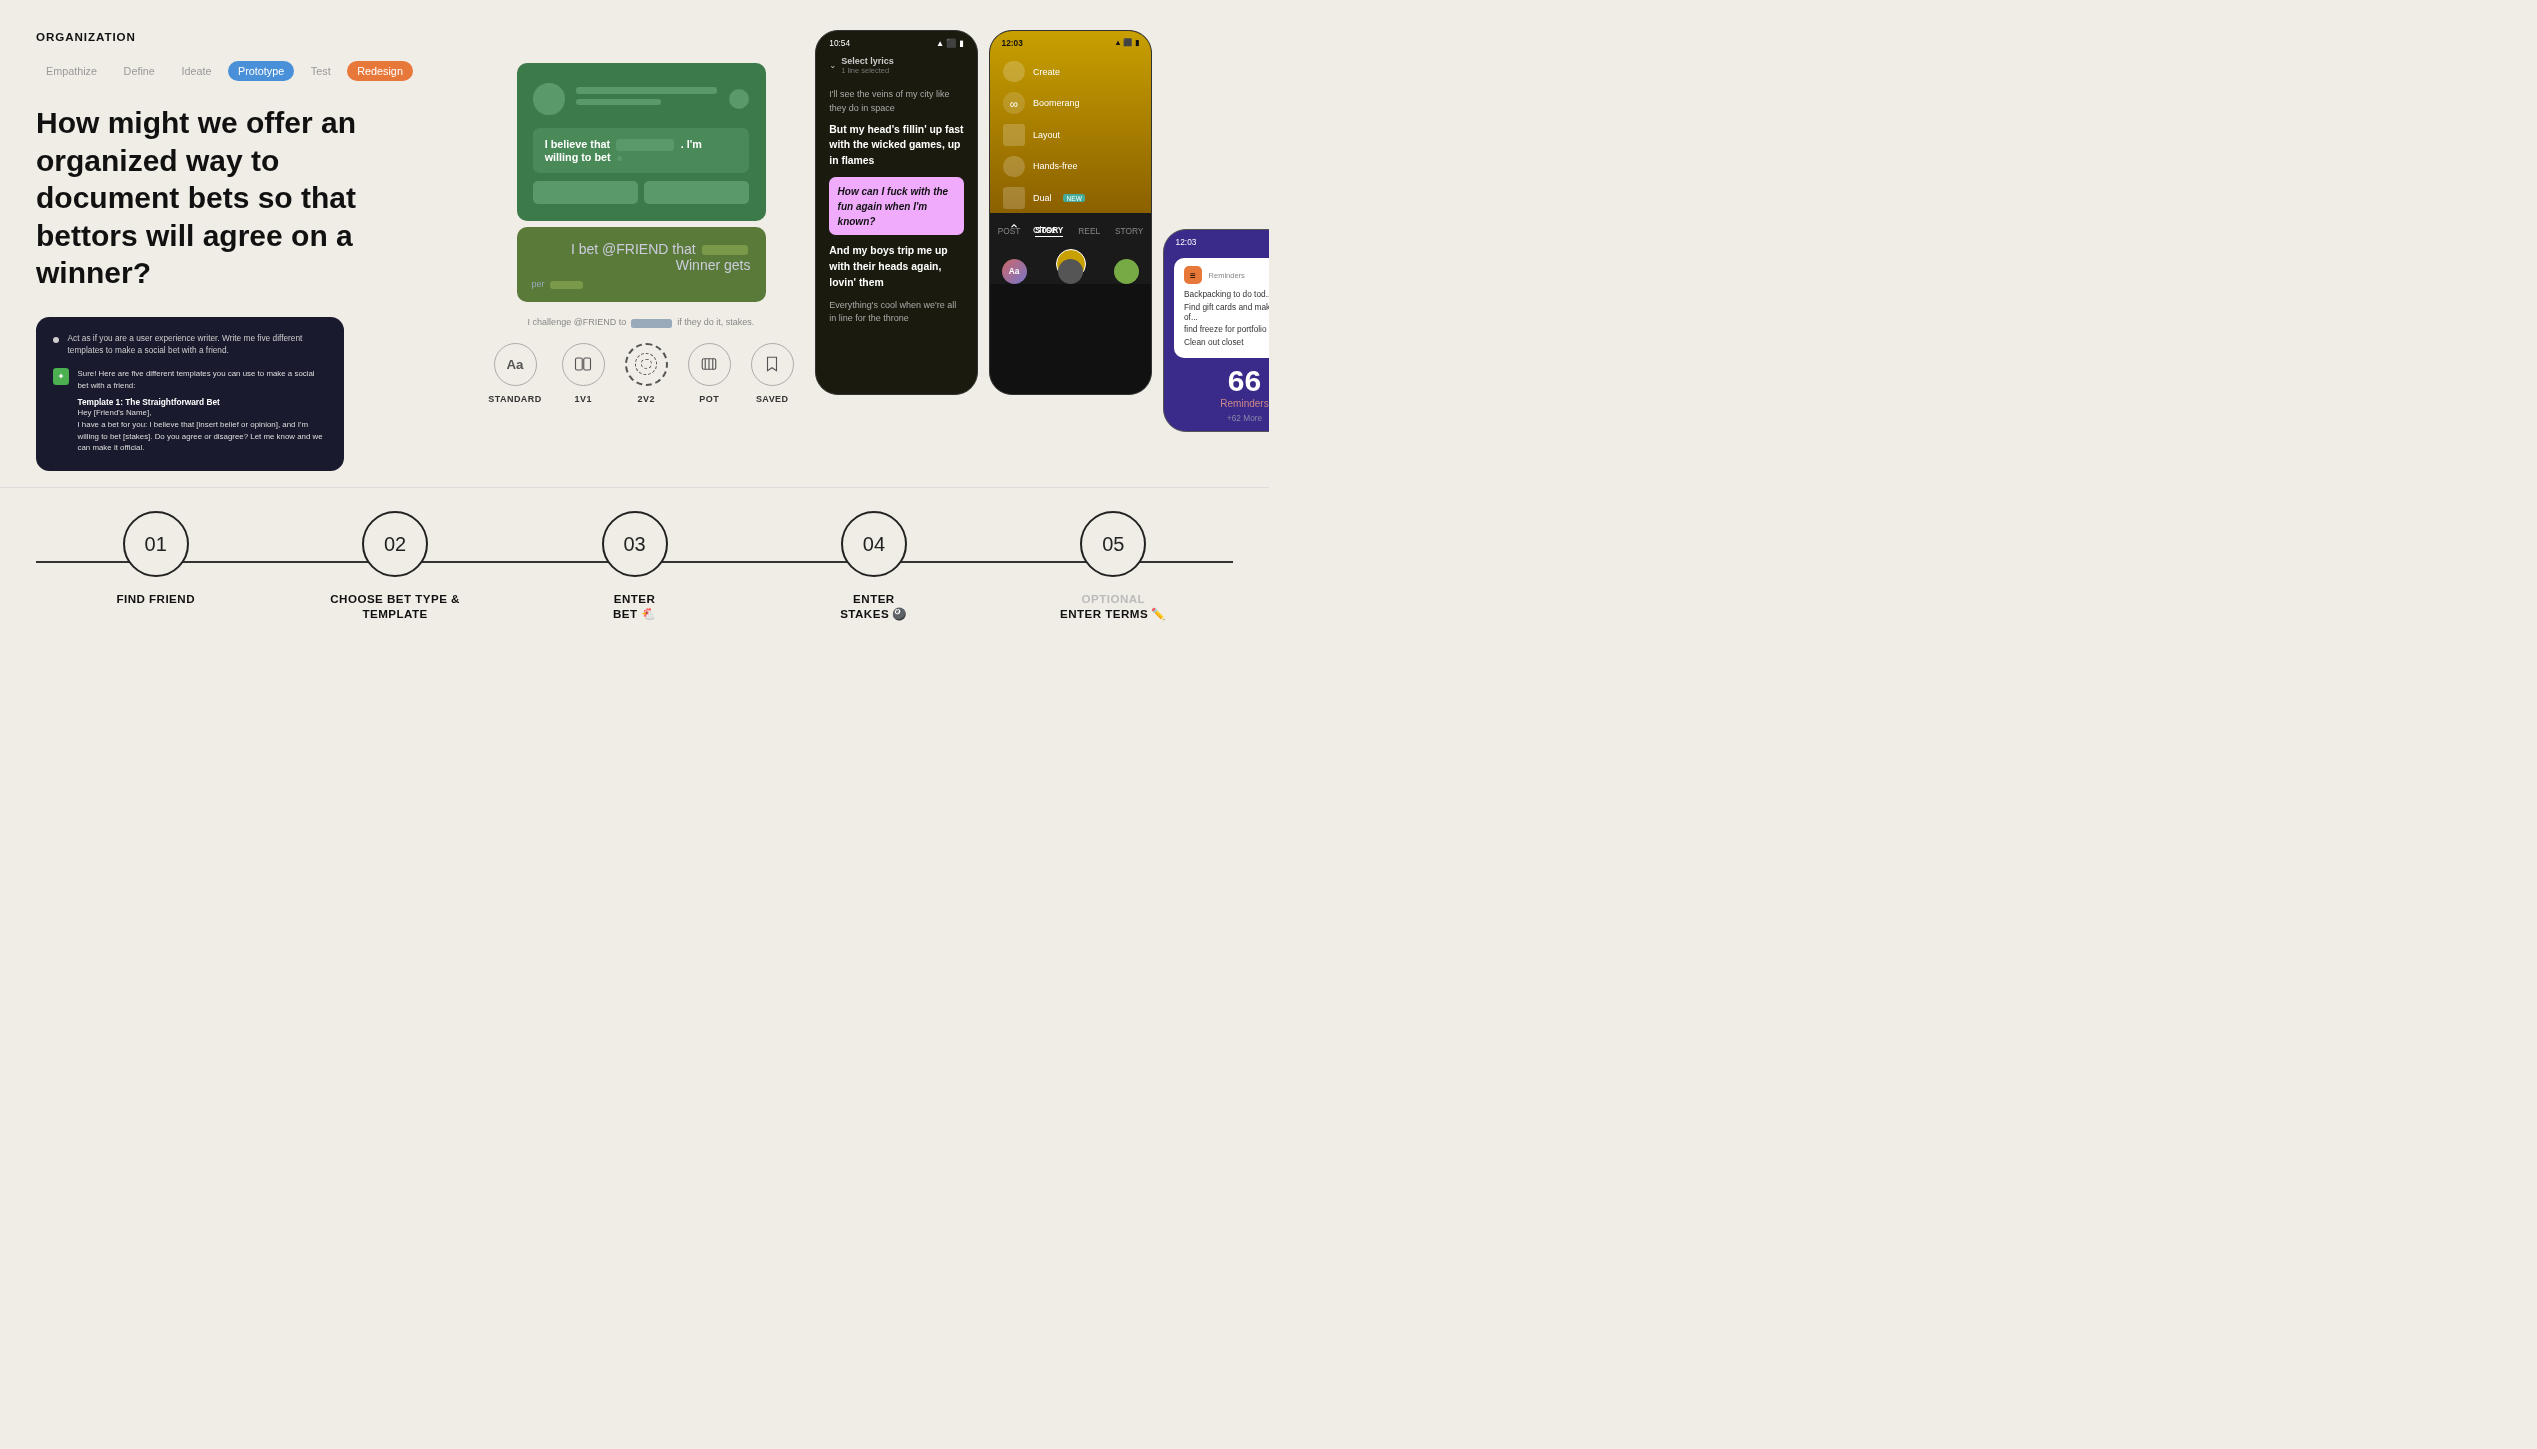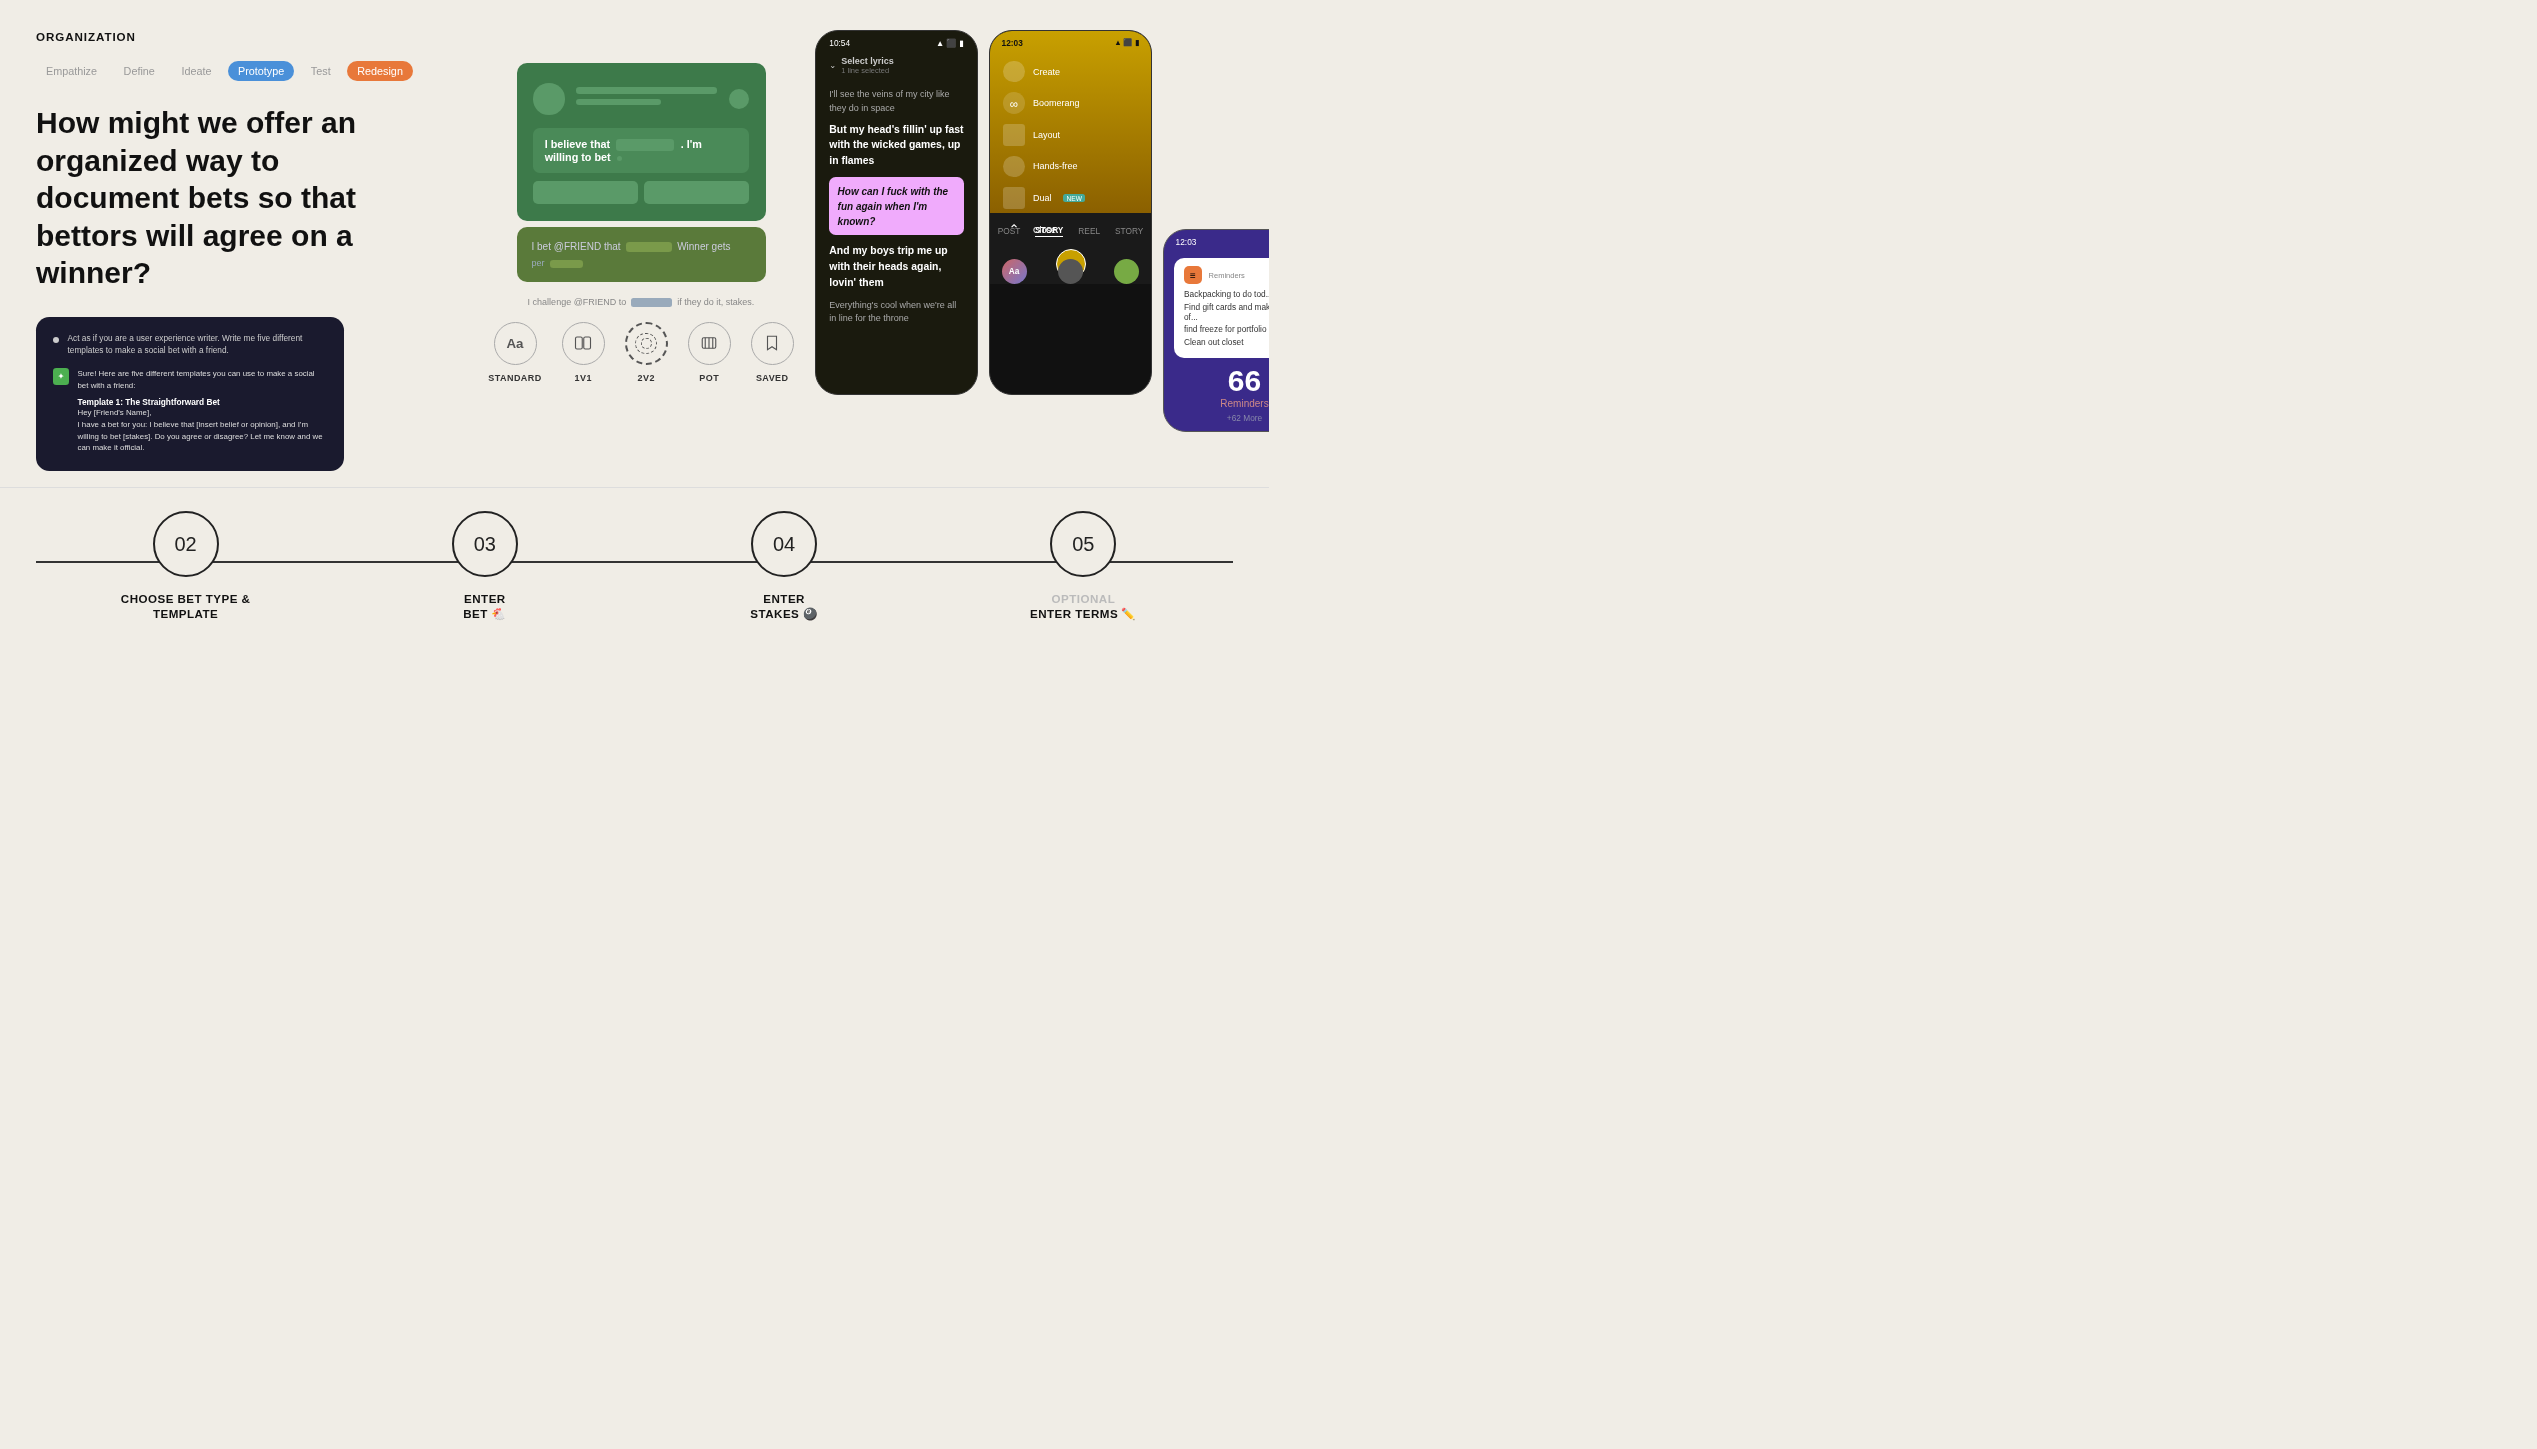--- a/index.html
+++ b/index.html
@@ -241,23 +241,24 @@
       background: #5a7a3a;
       border-radius: 10px;
       width: 249px;
       padding: 13.3px 15px;
       margin-bottom: 15px;
       font-size: 10px;
       color: #dde;
     }
 
     .bet-bottom-text {
-      font-size: 10px;
+      font-size: 14px;
       color: #ccd;
       margin-bottom: 6.6px;
+      text-align: right;
     }
 
     .bet-bottom-inline {
       display: inline-block;
       background: #7a9a4a;
       border-radius: 3.3px;
       width: 46px;
       height: 10px;
       vertical-align: middle;
       margin: 0 2.5px;
@@ -923,20 +924,28 @@
         </div>
       </div>
 
     </div>
   </div>
 
   <div class="bottom-section">
     <div class="steps-line"></div>
     <div class="steps-container">
 
+      <div class="step-item">
+        <div class="step-circle">
+          <span>01</span>
+        </div>
+        <div class="step-label">
+          <span>FIND FRIEND</span>
+        </div>
+      </div>
 
       <div class="step-item">
         <div class="step-circle">
           <span>02</span>
         </div>
         <div class="step-label">CHOOSE BET TYPE &amp;<br>TEMPLATE</div>
       </div>
 
       <div class="step-item">
         <div class="step-circle">

